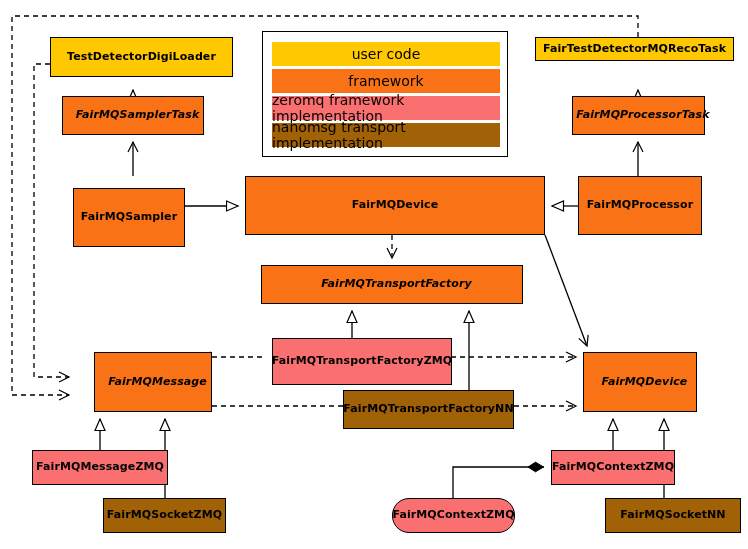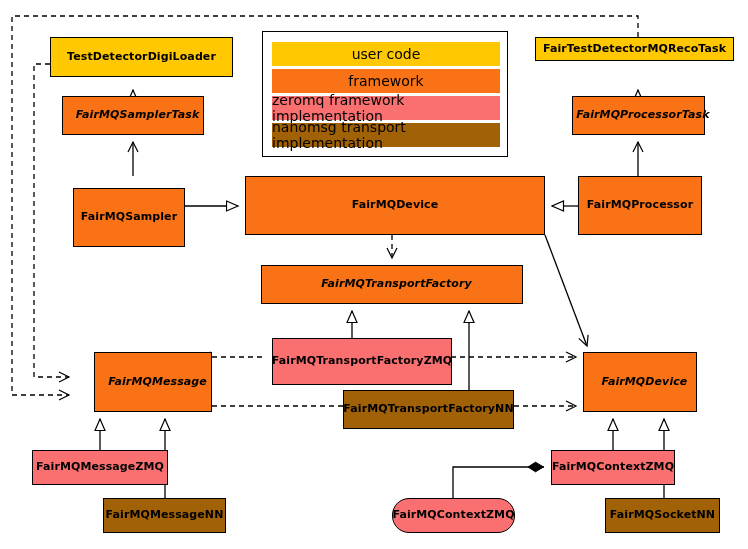--- a/index.html
+++ b/index.html
@@ -126,25 +126,25 @@
   <div class="node c-fw abstract" style="left:76px;top:352px;width:118px;height:60px;margin-left:18px;">
       <span>FairMQMessage</span>
     </div>
   <div class="node c-fw abstract" style="left:583px;top:352px;width:114px;height:60px;">
       <span>FairMQDevice</span>
     </div>
   <div class="node c-zmq" style="left:32px;top:450px;width:136px;height:35px;">
       <span>FairMQMessageZMQ</span>
     </div>
   <div class="node c-nn" style="left:103px;top:498px;width:123px;height:35px;">
-      <span>FairMQMessageNN</span>
+      <span>FairMQSocketZMQ</span>
     </div>
   <div class="node c-zmq" style="left:551px;top:450px;width:124px;height:35px;">
       <span>FairMQContextZMQ</span>
     </div>
-  <div class="node c-nn" style="left:605px;top:498px;width:115px;height:35px;text-align:right;">
+  <div class="node c-nn" style="left:605px;top:498px;width:136px;height:35px;text-align:right;">
       <span>FairMQSocketNN</span>
     </div>
   <div class="node c-zmq" style="left:392px;top:498px;width:123px;height:35px;border-radius:17px;">
       <span>FairMQContextZMQ</span>
     </div>
 
 </div>
 
 </body></html>

